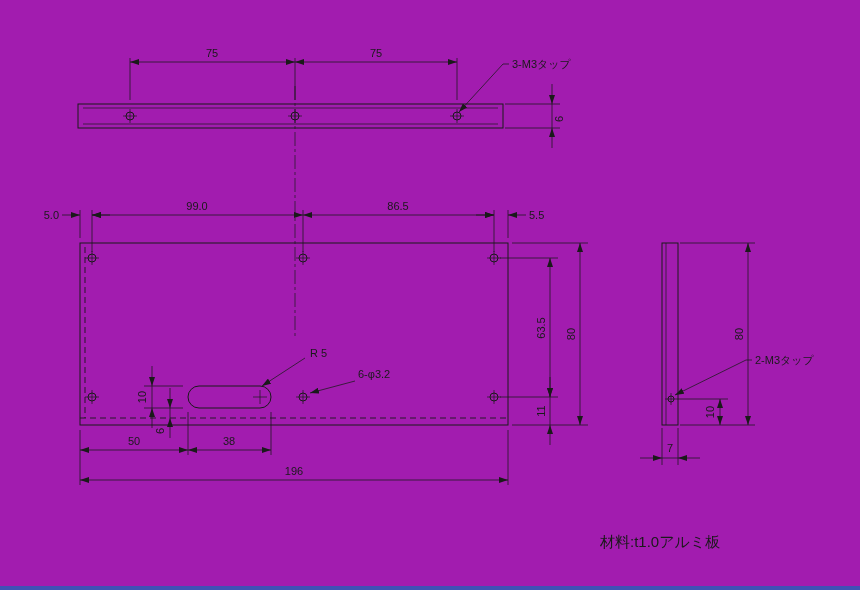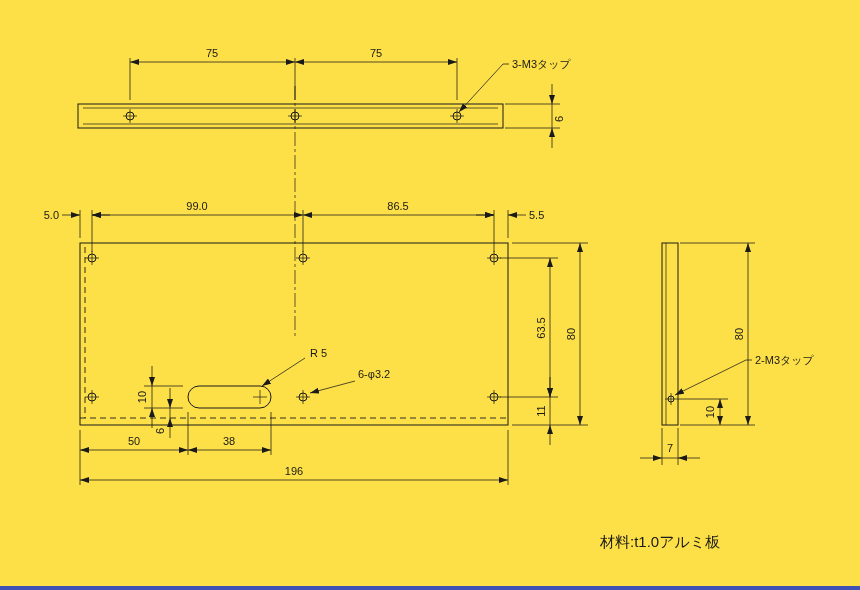--- a/index.html
+++ b/index.html
@@ -1,17 +1,17 @@
 <!DOCTYPE html>
 <html><head>
 <meta charset="utf-8">
 <style>
   html,body{margin:0;padding:0;background:#e8e8e8;}
   #stage{
-    position:relative;width:860px;height:590px;background:#fde047;
+    position:relative;width:860px;height:590px;background:#a21caf;
     font-family:"Liberation Sans","DejaVu Sans",sans-serif;overflow:hidden;
   }
   svg text{
     font-family:"Liberation Sans","DejaVu Sans",sans-serif;
     font-size:11px;fill:#1a1a1a;
   }
   svg text.note{font-size:15px;}
   .ln{stroke:#1a1a1a;stroke-width:1;fill:none;}
   .thin{stroke:#1a1a1a;stroke-width:0.7;fill:none;}
   .dim{stroke:#1a1a1a;stroke-width:0.75;fill:none;}

